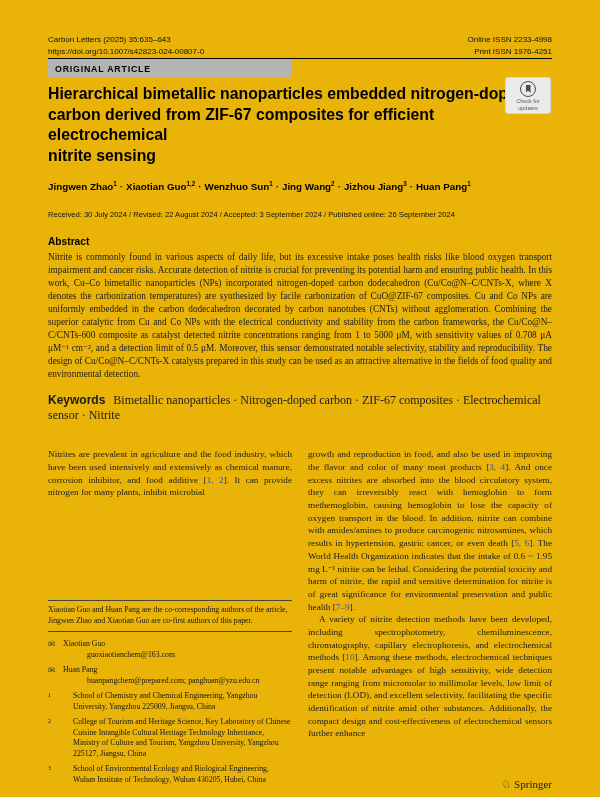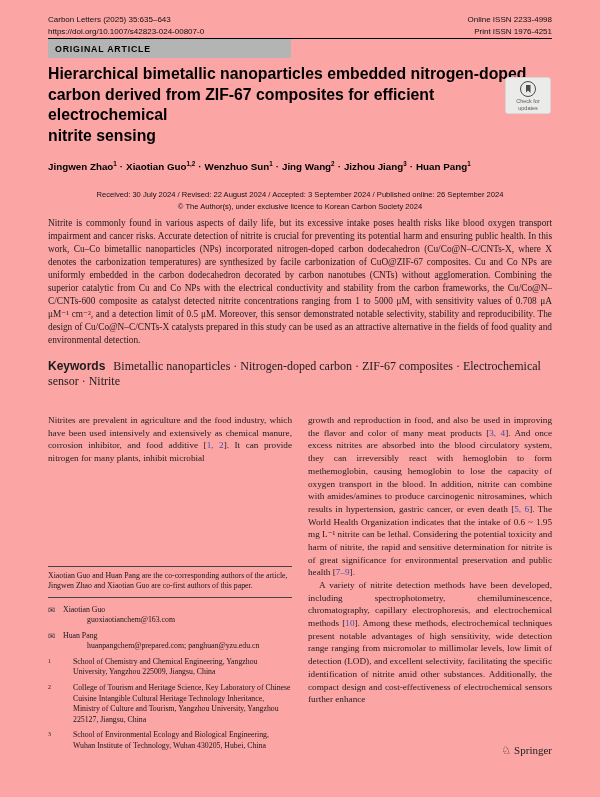--- a/index.html
+++ b/index.html
@@ -1,18 +1,18 @@
 <!DOCTYPE html>
 <html><head>
 <meta charset="utf-8">
 <style>
   html,body{margin:0;padding:0;background:#888;}
   .page{
-    width:600px;height:797px;margin:0 auto;background:#fca5a5;position:relative;
-    box-sizing:border-box;padding:14px 48px 24px;
+    width:600px;height:797px;margin:0 auto;background:#eab308;position:relative;
+    box-sizing:border-box;padding:34px 48px 24px;
     font-family:"Liberation Serif","DejaVu Serif",serif;color:#1c1c1c;
     overflow:hidden;
   }
   
   .hdr{display:flex;justify-content:space-between;font-family:"Liberation Sans","DejaVu Sans",sans-serif;font-size:8px;line-height:1.5;color:#111;}
   .hdr .right{text-align:right;}
   .rulebar{border-top:1.5px solid #000;}
   .typebar{width:243px;height:19px;background:#b4b4b4;display:flex;align-items:center;
     padding-left:7px;box-sizing:border-box;
     font-family:"Liberation Sans","DejaVu Sans",sans-serif;font-weight:bold;font-size:8.8px;letter-spacing:.8px;color:#000;}
@@ -21,21 +21,21 @@
     padding:3px 2px 2px;display:flex;flex-direction:column;align-items:center;gap:1px;cursor:pointer;}
   .badge-circle{width:14px;height:14px;border:1.6px solid #4a4a4a;border-radius:50%;display:flex;align-items:center;justify-content:center;}
   .bookmark{width:5px;height:8px;background:#4a4a4a;clip-path:polygon(0 0,100% 0,100% 100%,50% 68%,0 100%);}
   .badge-text{font-family:"Liberation Sans","DejaVu Sans",sans-serif;font-size:5.5px;color:#5a5a5a;line-height:1.2;text-align:center;}
   
   .title{margin-top:6px;font-family:"Liberation Sans","DejaVu Sans",sans-serif;font-weight:bold;font-size:15.8px;line-height:1.3;color:#000;}
   .title span{display:block;}
   .authors{margin-top:14px;font-family:"Liberation Sans","DejaVu Sans",sans-serif;font-weight:bold;font-size:9.8px;color:#000;}
   .authors sup{font-size:6.3px;}
   .authors .sep{margin:0 3px;}
-  .dates{margin-top:17px;font-family:"Liberation Sans","DejaVu Sans",sans-serif;font-size:7.6px;line-height:1.55;color:#111;text-align:center;}
+  .dates{margin-top:17px;font-family:"Liberation Sans","DejaVu Sans",sans-serif;font-size:7.6px;line-height:1.55;color:#111;}
   
   .abs-h{margin-top:15px;font-family:"Liberation Sans","DejaVu Sans",sans-serif;font-weight:bold;font-size:10.2px;color:#000;}
   .abs-t{margin-top:4px;font-size:9.3px;line-height:1.4;text-align:justify;}
   .keywords{margin-top:12px;font-size:12px;}
   .kw-label{font-family:"Liberation Sans","DejaVu Sans",sans-serif;font-weight:bold;margin-right:8px;}
   
   .cols{margin-top:25px;display:flex;gap:16px;height:342px;}
   .col{width:244px;display:flex;flex-direction:column;}
   .sec-h{font-family:"Liberation Sans","DejaVu Sans",sans-serif;font-weight:bold;font-size:11px;color:#000;margin-bottom:13px;}
   .sec-h .num{margin-right:9px;}
@@ -90,23 +90,23 @@
     <span>carbon derived from ZIF-67 composites for efficient electrochemical</span>
     <span>nitrite sensing</span>
   </div>
 
   <div class="authors">
     <span>Jingwen Zhao</span><sup>1</sup><span class="sep">·</span><span>Xiaotian Guo</span><sup>1,2</sup><span class="sep">·</span><span>Wenzhuo Sun</span><sup>1</sup><span class="sep">·</span><span>Jing Wang</span><sup>2</sup><span class="sep">·</span><span>Jizhou Jiang</span><sup>3</sup><span class="sep">·</span><span>Huan Pang</span><sup>1</sup>
   </div>
 
   <div class="dates">
     <div>Received: 30 July 2024 / Revised: 22 August 2024 / Accepted: 3 September 2024 / Published online: 26 September 2024</div>
-    <div>© The Author(s), under exclusive licence to Korean Carbon Society 2024</div>
   </div>
 
+  <div class="abs-h">Abstract</div>
   <div class="abs-t">Nitrite is commonly found in various aspects of daily life, but its excessive intake poses health risks like blood oxygen transport impairment and cancer risks. Accurate detection of nitrite is crucial for preventing its potential harm and ensuring public health. In this work, Cu–Co bimetallic nanoparticles (NPs) incorporated nitrogen-doped carbon dodecahedron (Cu/Co@N–C/CNTs-X, where X denotes the carbonization temperatures) are synthesized by facile carbonization of CuO@ZIF-67 composites. Cu and Co NPs are uniformly embedded in the carbon dodecahedron decorated by carbon nanotubes (CNTs) without agglomeration. Combining the superior catalytic from Cu and Co NPs with the electrical conductivity and stability from the carbon frameworks, the Cu/Co@N–C/CNTs-600 composite as catalyst detected nitrite concentrations ranging from 1 to 5000 μM, with sensitivity values of 0.708 μA μM⁻¹ cm⁻², and a detection limit of 0.5 μM. Moreover, this sensor demonstrated notable selectivity, stability and reproducibility. The design of Cu/Co@N–C/CNTs-X catalysts prepared in this study can be used as an attractive alternative in the fields of food quality and environmental detection.</div>
 
   <div class="keywords">
     <span class="kw-label">Keywords</span><span>Bimetallic nanoparticles · Nitrogen-doped carbon · ZIF-67 composites · Electrochemical sensor · Nitrite</span>
   </div>
 
   <div class="cols">
 
     <div class="col">
       <div class="body-t">Nitrites are prevalent in agriculture and the food industry, which have been used intensively and extensively as chemical manure, corrosion inhibitor, and food additive [<span class="cite">1, 2</span>]. It can provide nitrogen for many plants, inhibit microbial</div>

